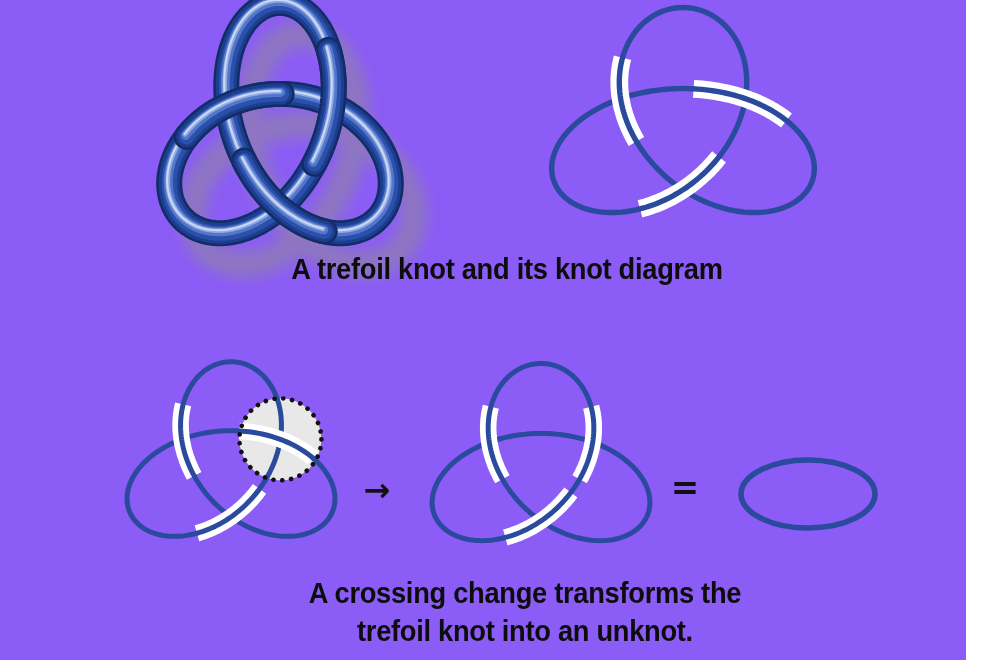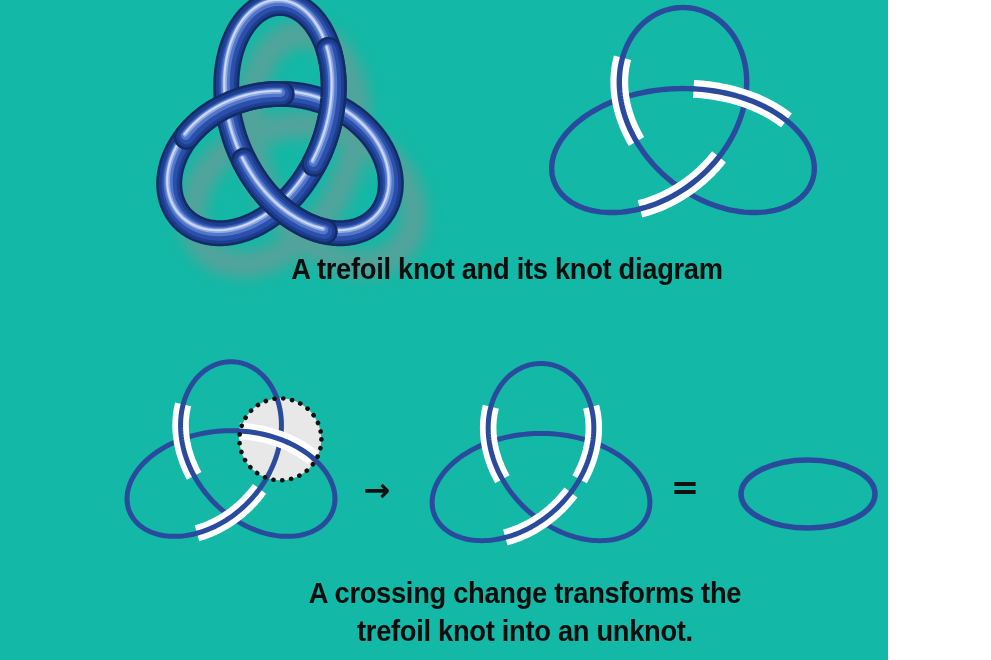--- a/index.html
+++ b/index.html
@@ -1,16 +1,16 @@
 <!DOCTYPE html>
 <html><head>
 <meta charset="utf-8">
 <style>
   html,body{margin:0;padding:0;background:#fff;}
-  #page{position:relative;width:888px;height:660px;background:#14b8a6;overflow:hidden;
+  #page{position:relative;width:966px;height:660px;background:#8b5cf6;overflow:hidden;
         font-family:"Liberation Sans",sans-serif;}
   #knot-svg{position:absolute;left:0;top:0;}
   .caption{position:absolute;text-align:center;color:#0d0d0d;font-weight:700;
            font-size:29px;line-height:38px;letter-spacing:-0.3px;
            transform:scaleX(0.94);transform-origin:50% 50%;white-space:nowrap;}
   #caption-top{left:24px;width:966px;top:250px;}
   #caption-bottom{left:59px;width:932px;top:574px;}
   .operator{position:absolute;text-align:center;color:#111;font-weight:700;
             font-family:"DejaVu Sans","Liberation Sans",sans-serif;}
   #arrow-symbol{left:347px;top:473px;width:60px;font-size:32px;line-height:34px;}

